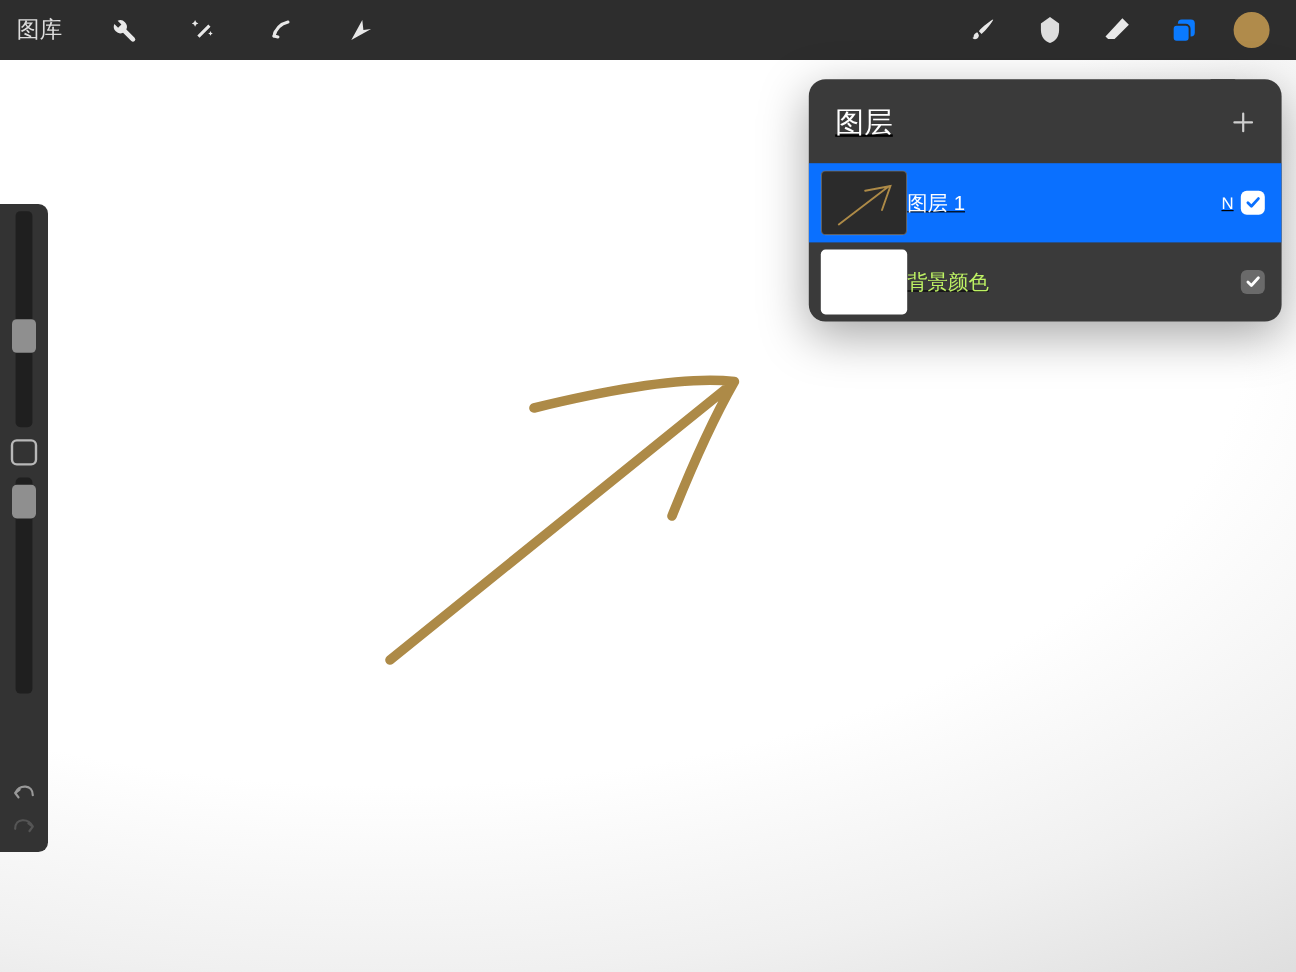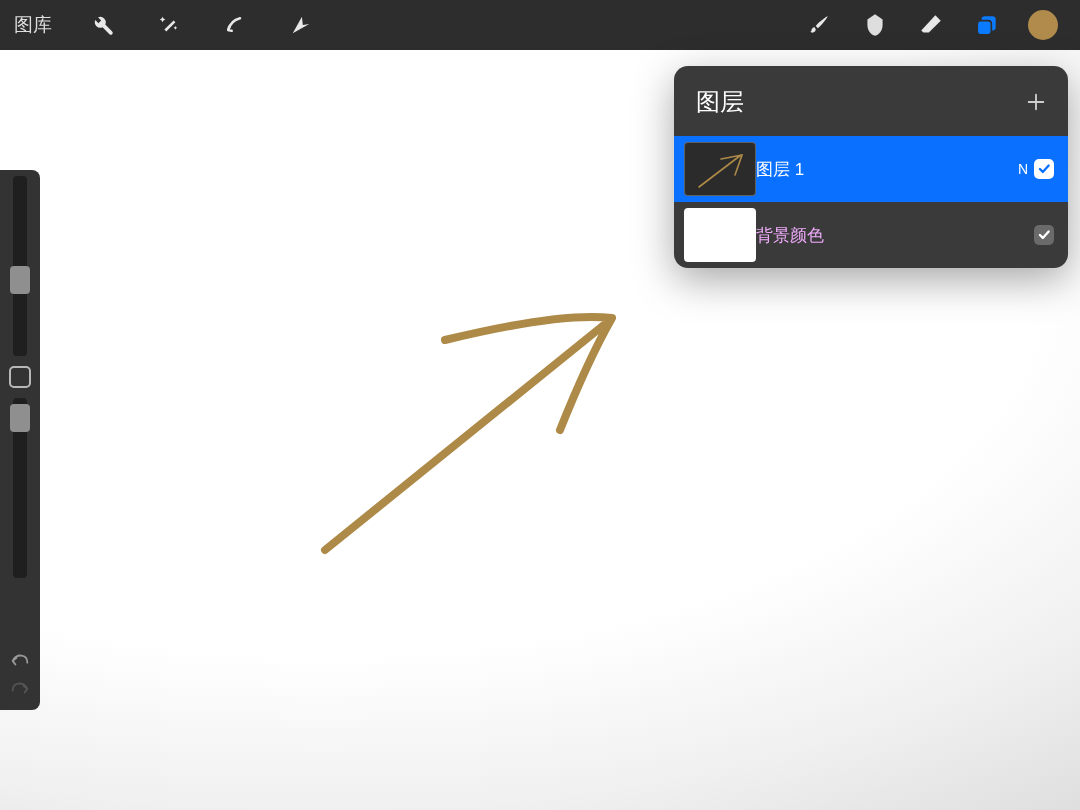--- a/index.html
+++ b/index.html
@@ -112,20 +112,21 @@
 
     .layers-panel {
       position: absolute;
       top: 66px;
       right: 12px;
       width: 394px;
       background: #3a3a3a;
       border-radius: 14px;
       box-shadow: 0 12px 40px rgba(0,0,0,0.35);
       overflow: hidden;
+      text-decoration: underline;
     }
     .layers-panel::before {
       content: '';
       position: absolute;
       top: -10px;
       right: 38px;
       width: 0; height: 0;
       border-left: 11px solid transparent;
       border-right: 11px solid transparent;
       border-bottom: 11px solid #3a3a3a;
@@ -153,21 +154,21 @@
       width: 72px;
       height: 54px;
       border-radius: 4px;
       flex-shrink: 0;
       position: relative;
       overflow: hidden;
     }
     .layer-thumb.stroke { background: #2b2b2b; border: 1px solid rgba(255,255,255,0.25); }
     .layer-thumb.white { background: #fff; }
     .layer-name { color: #fff; font-size: 17px; flex: 1; }
-    .layer-row:not(.selected) .layer-name { color: #f0abfc; }
+    .layer-row:not(.selected) .layer-name { color: #bef264; }
     .blend-label { color: #fff; font-size: 14px; margin-right: 6px; }
     .check {
       width: 20px; height: 20px; border-radius: 5px;
       background: #fff;
       display: flex; align-items: center; justify-content: center;
       flex-shrink: 0;
     }
     .layer-row:not(.selected) .check { background: #6a6a6a; }
     .check svg { width: 14px; height: 14px; }
     .layer-row.selected .check svg { stroke: #0a70ff; }

